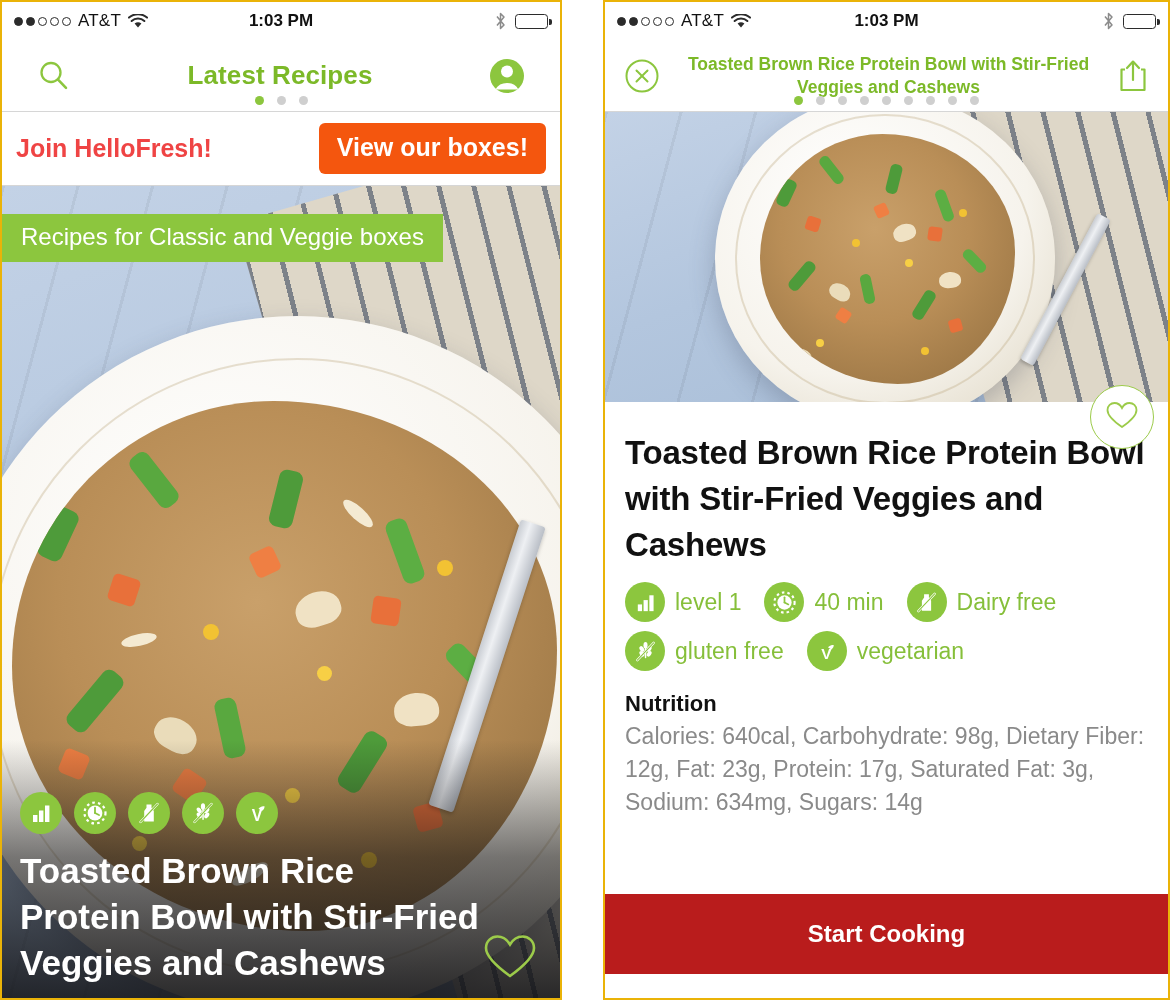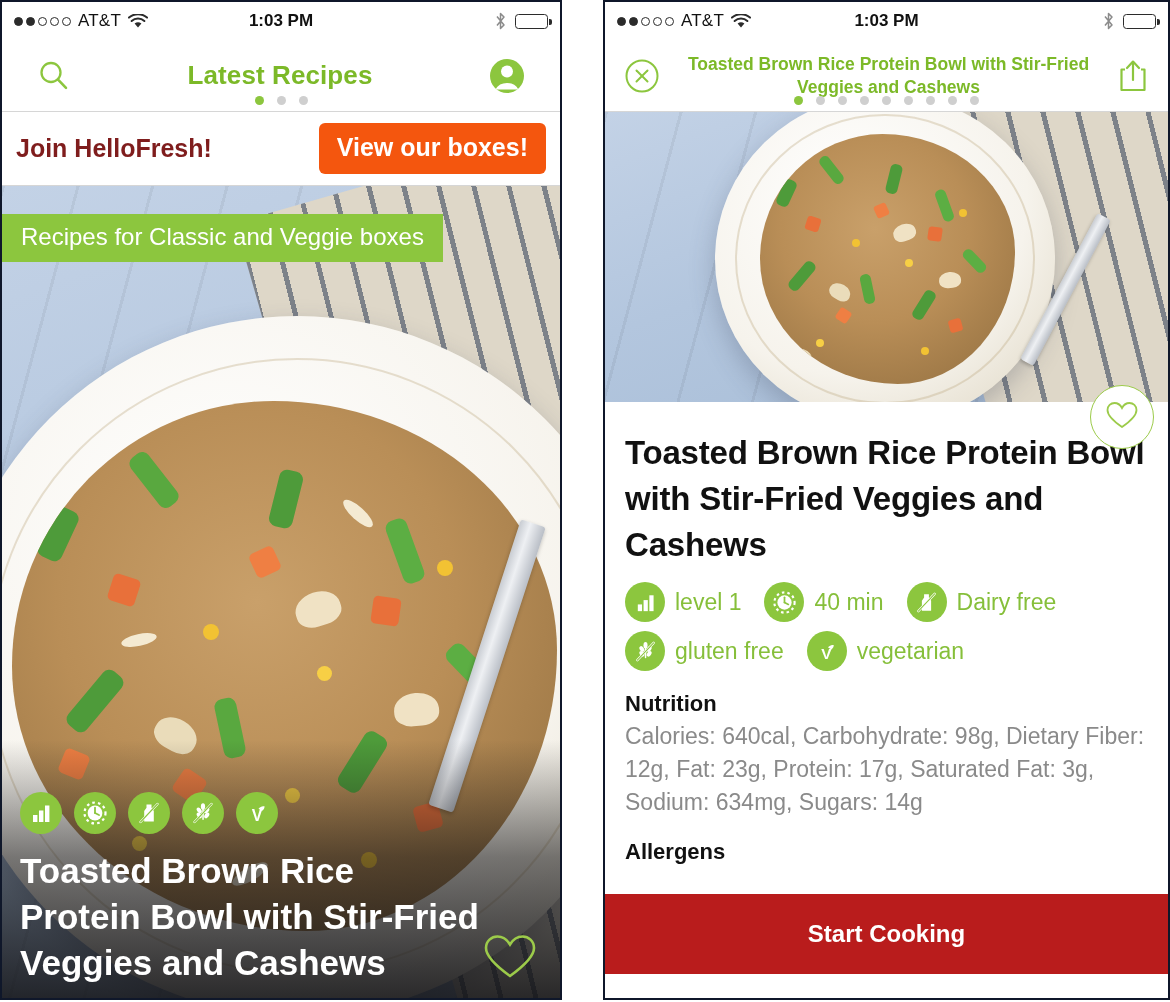--- a/index.html
+++ b/index.html
@@ -7,21 +7,21 @@
     width: 1170px; height: 1002px;
     background: #ffffff;
     font-family: "Liberation Sans", sans-serif;
     overflow: hidden;
   }
   .stage { position: relative; width: 1170px; height: 1002px; background:#fff; }
 
   
   .phone {
     position: absolute; top: 0; background: #fff; overflow: hidden;
-    border: 2px solid #0f172a;
+    border: 2px solid #eab308;
   }
   #phone-left  { left: 0px;   width: 562px; height: 1000px; }
   #phone-right { left: 603px; width: 567px; height: 1000px; }
 
   
   .statusbar {
     position: relative; height: 38px; background: #fff;
     display: flex; align-items: center; padding: 0 12px;
   }
   .sb-left { display: flex; align-items: center; gap: 7px; }
@@ -77,21 +77,21 @@
     background: none; border: none; cursor: pointer;
     display: flex; align-items: center; justify-content: center;
     padding: 0;
   }
 
   
   .promo {
     height: 74px; background: #fff; display: flex; align-items: center;
     padding: 0 14px; border-bottom: 1px solid #d6d6d6;
   }
-  .promo-text { font-size: 25px; font-weight: 700; color: #7f1d1d; }
+  .promo-text { font-size: 25px; font-weight: 700; color: #ef4444; }
   .promo-btn {
     margin-left: auto; background: #f4560e; color: #fff;
     border: none; border-radius: 6px; cursor: pointer;
     font-size: 25px; font-weight: 700; padding: 10px 18px 12px;
     font-family: "Liberation Sans", sans-serif;
   }
 
   
   .hero { position: relative; overflow: hidden; }
   #hero-left  { height: 814px; }
@@ -523,19 +523,18 @@
               <path d="M14.5 8.5c3.2-2.6 6-2.2 6-2.2s.3 3-2.6 4.6" fill="#fff"></path>
             </svg>
           </span>
           <span class="meta-label">vegetarian</span>
         </div>
       </div>
 
       <div class="sec-head">Nutrition</div>
       <div class="sec-body">Calories: 640cal, Carbohydrate: 98g, Dietary Fiber: 12g, Fat: 23g, Protein: 17g, Saturated Fat: 3g, Sodium: 634mg, Sugars: 14g</div>
 
-      <div class="sec-head">Allergens</div>
 
       <button class="start-btn">Start Cooking</button>
     </div>
   </div>
 
 </div>
 
 </body></html>

